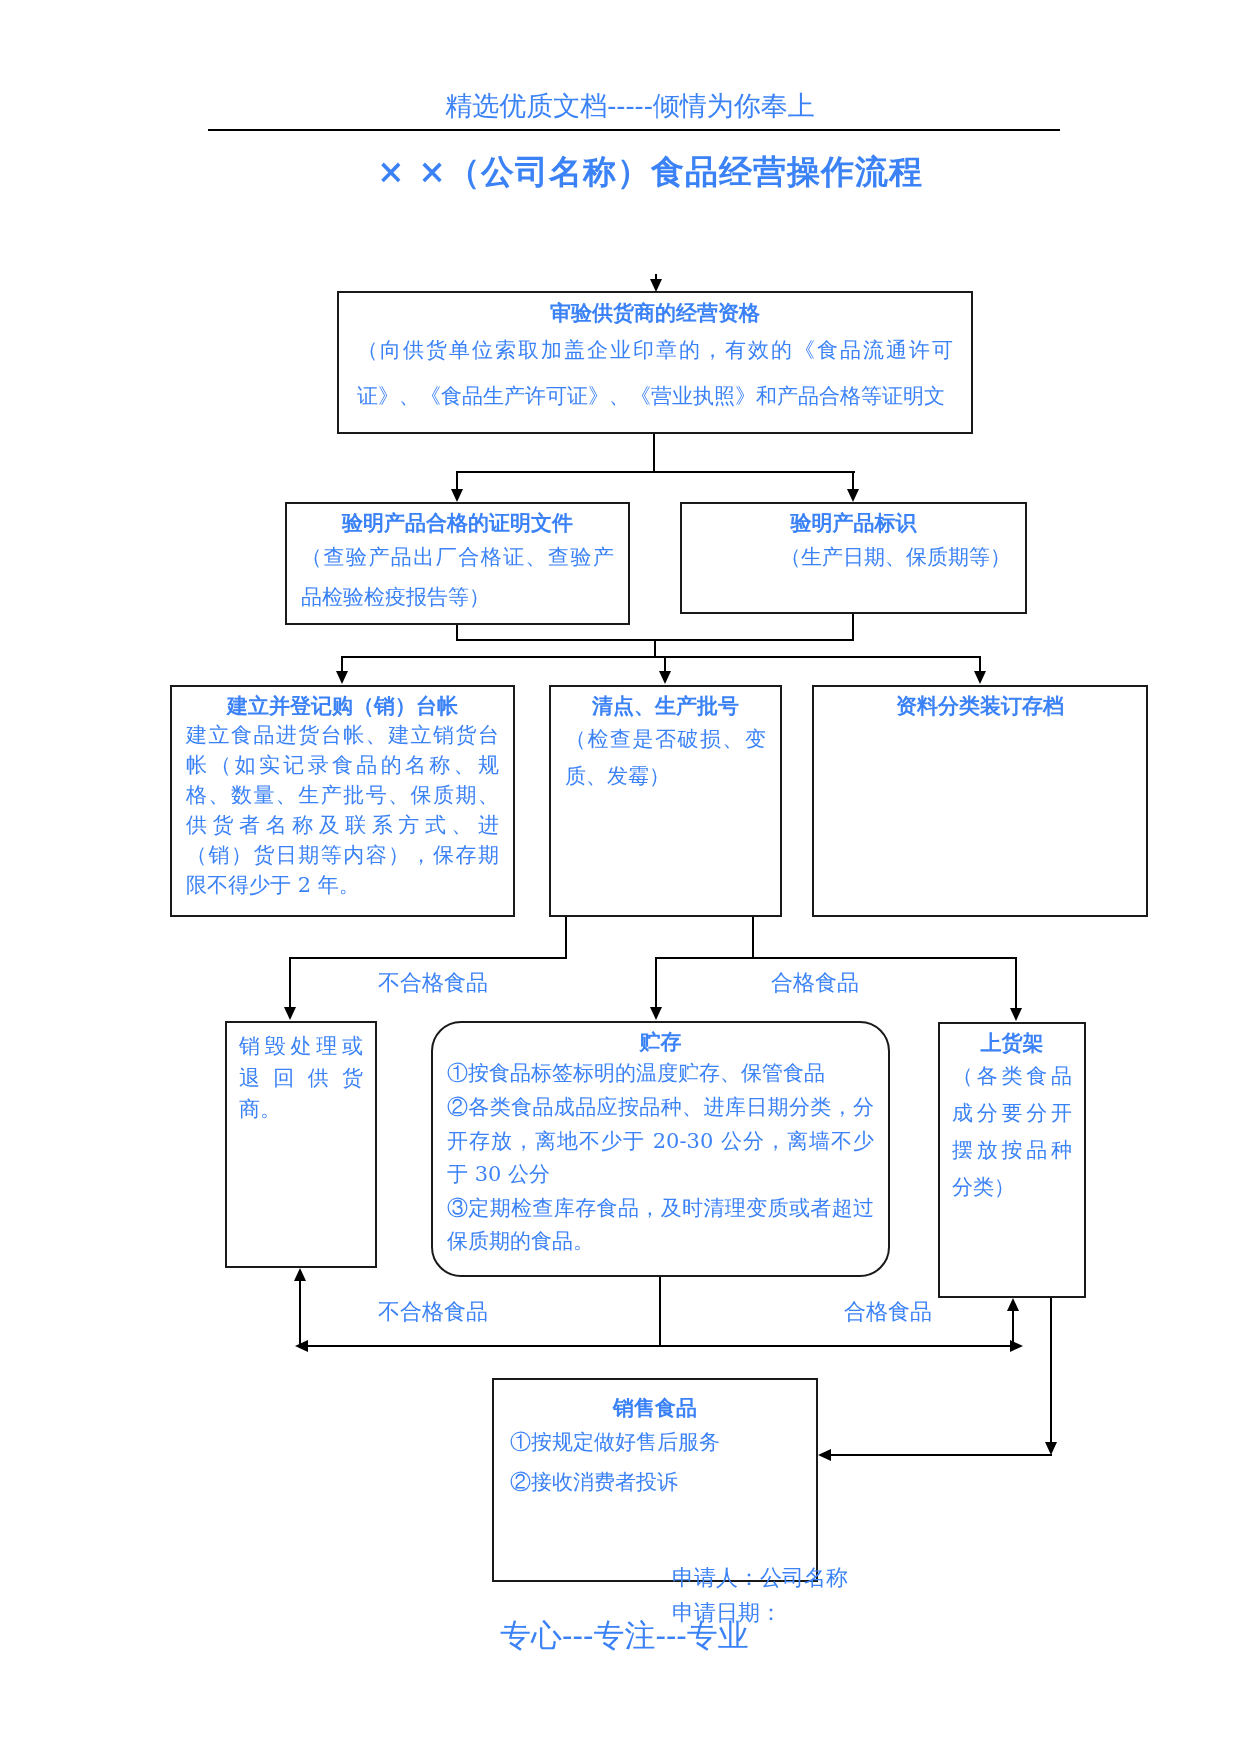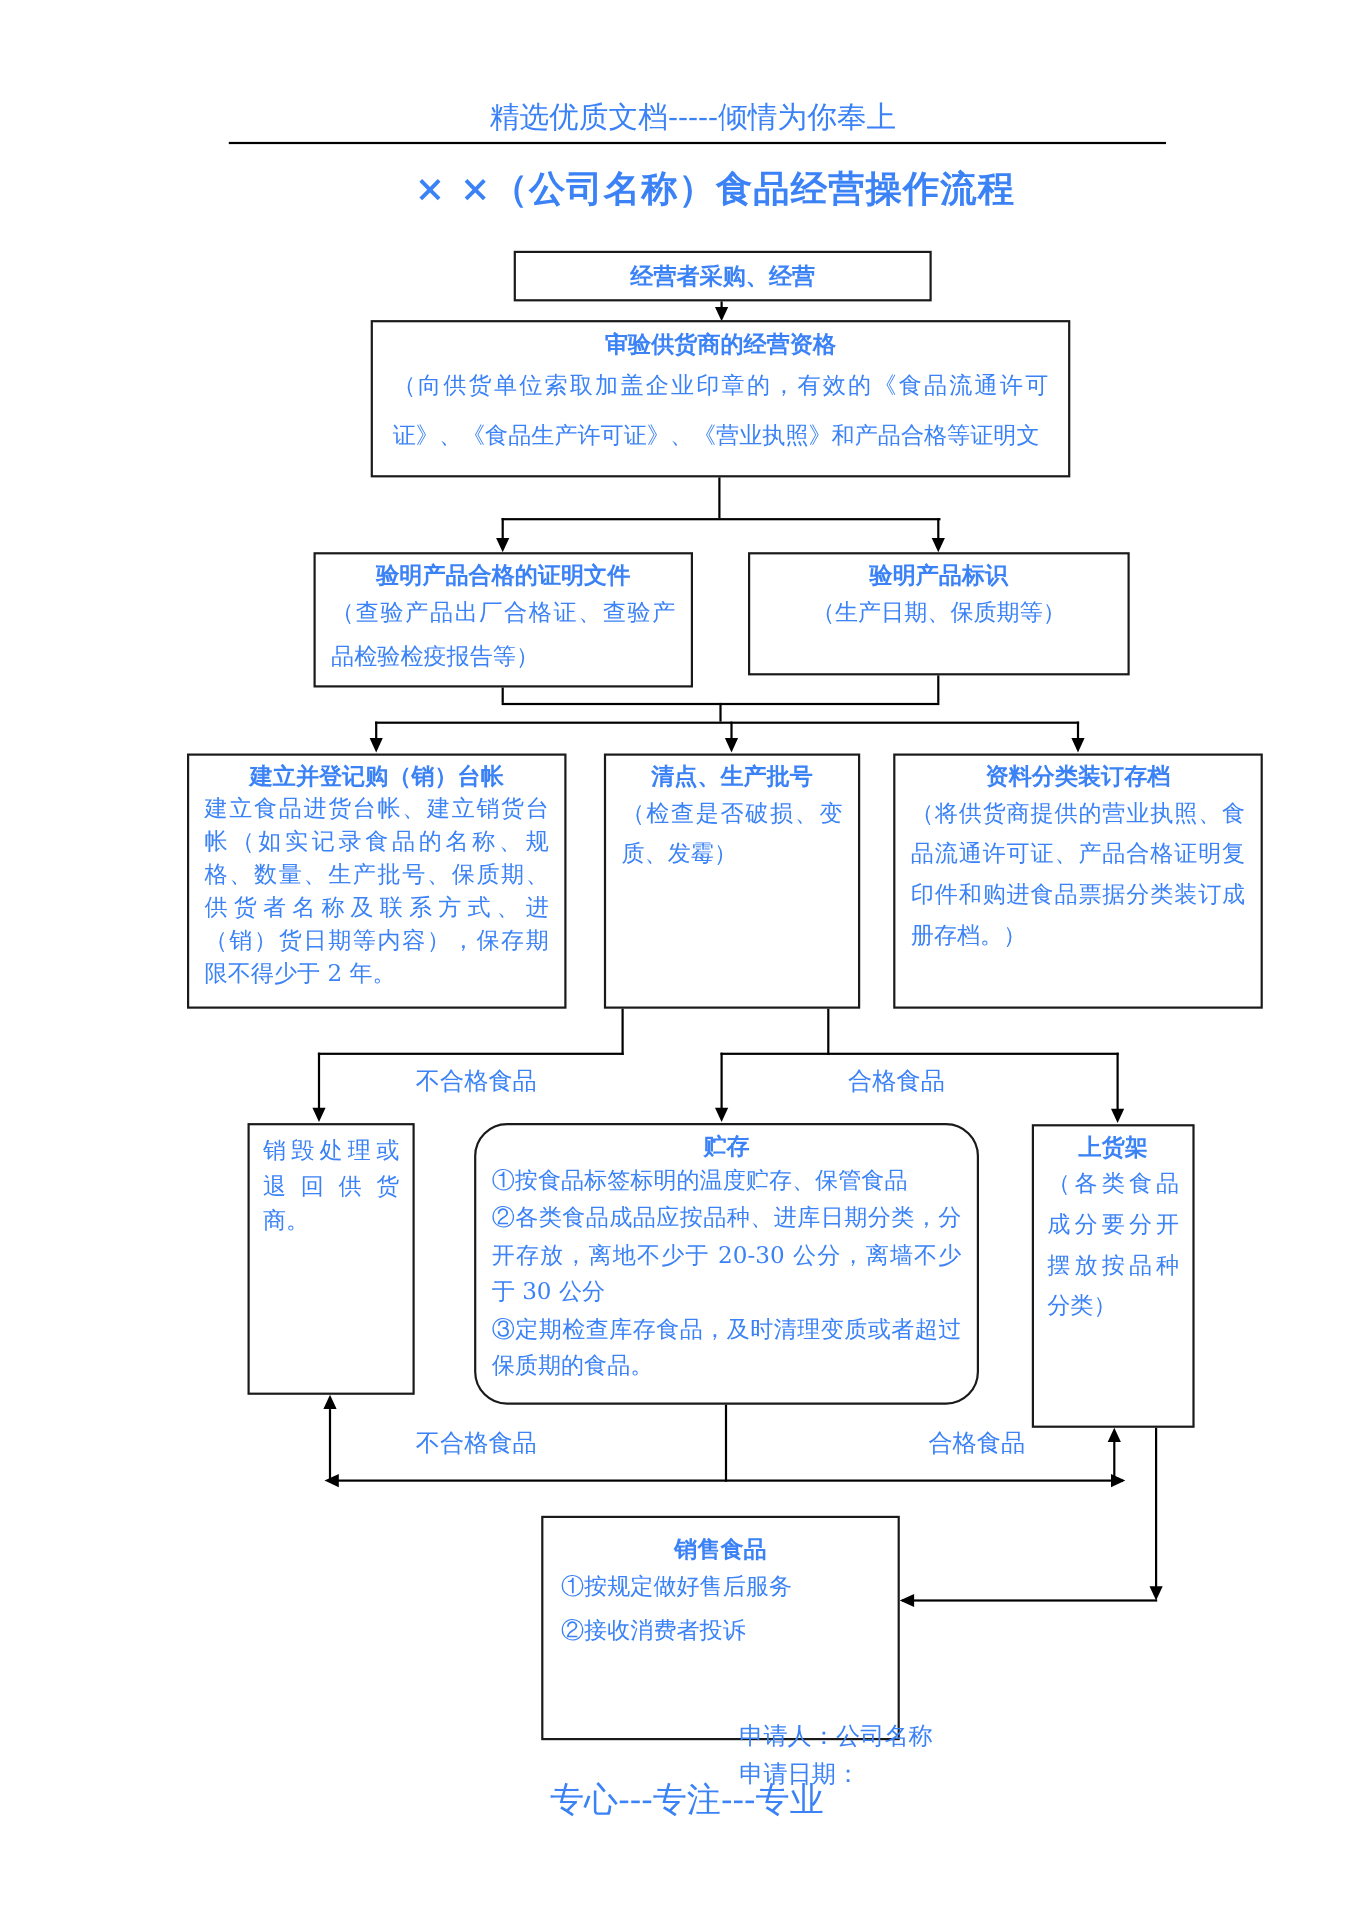--- a/index.html
+++ b/index.html
@@ -31,23 +31,20 @@
 </head>
 <body>
 
 <div id="page">
 
   <div class="abs ctr" style="left:230px;top:88px;width:800px;font-size:27px;">精选优质文档-----倾情为你奉上</div>
   <div class="abs" style="left:208px;top:129px;width:852px;height:2px;background:#000;"></div>
 
   <div class="abs ctr" style="left:110px;top:150px;width:1080px;font-size:33px;font-weight:bold;letter-spacing:1px;">× ×（公司名称）食品经营操作流程</div>
 
-  <div class="box" style="left:467px;top:228px;width:380px;height:46px;display:flex;align-items:center;justify-content:center;">
-    <div class="box-title">经营者采购、经营</div>
-  </div>
 
   <div class="vl" style="left:655px;top:274px;height:7px;"></div>
   <div class="arr arr-d" style="left:650px;top:279px;"></div>
 
   <div class="box" style="left:337px;top:291px;width:636px;height:143px;padding:5px 18px;">
     <div class="box-title">审验供货商的经营资格</div>
     <div class="box-body" style="line-height:2.15;">（向供货单位索取加盖企业印章的，有效的《食品流通许可证》、《食品生产许可证》、《营业执照》和产品合格等证明文</div>
   </div>
 
   <div class="vl" style="left:653px;top:434px;height:37px;"></div>
@@ -57,21 +54,21 @@
   <div class="vl" style="left:852px;top:471px;height:20px;"></div>
   <div class="arr arr-d" style="left:847px;top:489px;"></div>
 
   <div class="box" style="left:285px;top:502px;width:345px;height:123px;">
     <div class="box-title">验明产品合格的证明文件</div>
     <div class="box-body" style="line-height:1.9;">（查验产品出厂合格证、查验产品检验检疫报告等）</div>
   </div>
 
   <div class="box" style="left:680px;top:502px;width:347px;height:112px;">
     <div class="box-title">验明产品标识</div>
-    <div class="box-body" style="line-height:1.9;text-align:center;">（生产日期、保质期等）</div>
+    <div class="box-body" style="line-height:1.9;text-align:right;">（生产日期、保质期等）</div>
   </div>
 
   <div class="vl" style="left:456px;top:625px;height:14px;"></div>
   <div class="vl" style="left:852px;top:614px;height:25px;"></div>
   <div class="hl" style="left:456px;top:639px;width:398px;"></div>
   <div class="vl" style="left:654px;top:639px;height:17px;"></div>
   <div class="hl" style="left:341px;top:656px;width:640px;"></div>
   <div class="vl" style="left:341px;top:656px;height:17px;"></div>
   <div class="arr arr-d" style="left:336px;top:671px;"></div>
   <div class="vl" style="left:664px;top:656px;height:17px;"></div>
@@ -84,21 +81,20 @@
     <div class="box-body" style="line-height:1.42;">建立食品进货台帐、建立销货台帐（如实记录食品的名称、规格、数量、生产批号、保质期、供货者名称及联系方式、进（销）货日期等内容），保存期限不得少于 2 年。</div>
   </div>
 
   <div class="box" style="left:549px;top:685px;width:233px;height:232px;">
     <div class="box-title">清点、生产批号</div>
     <div class="box-body" style="line-height:1.75;">（检查是否破损、变质、发霉）</div>
   </div>
 
   <div class="box" style="left:812px;top:685px;width:336px;height:232px;">
     <div class="box-title">资料分类装订存档</div>
-    <div class="box-body" style="line-height:1.75;">（将供货商提供的营业执照、食品流通许可证、产品合格证明复印件和购进食品票据分类装订成册存档。）</div>
   </div>
 
   <div class="vl" style="left:565px;top:917px;height:42px;"></div>
   <div class="vl" style="left:752px;top:917px;height:42px;"></div>
   <div class="hl" style="left:289px;top:957px;width:278px;"></div>
   <div class="vl" style="left:289px;top:957px;height:52px;"></div>
   <div class="arr arr-d" style="left:284px;top:1007px;"></div>
   <div class="hl" style="left:655px;top:957px;width:362px;"></div>
   <div class="vl" style="left:655px;top:957px;height:52px;"></div>
   <div class="arr arr-d" style="left:650px;top:1007px;"></div>

